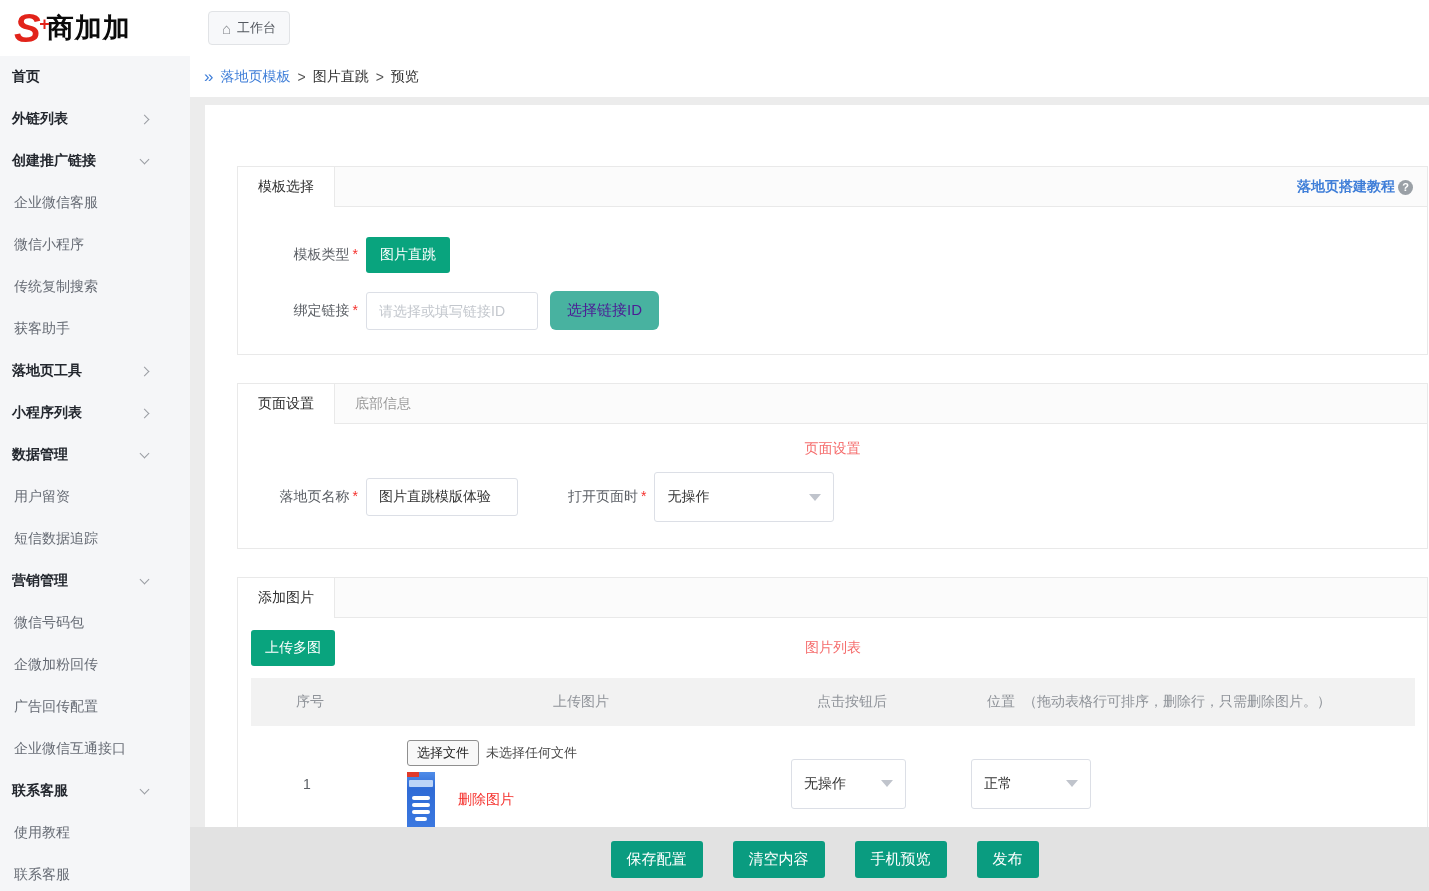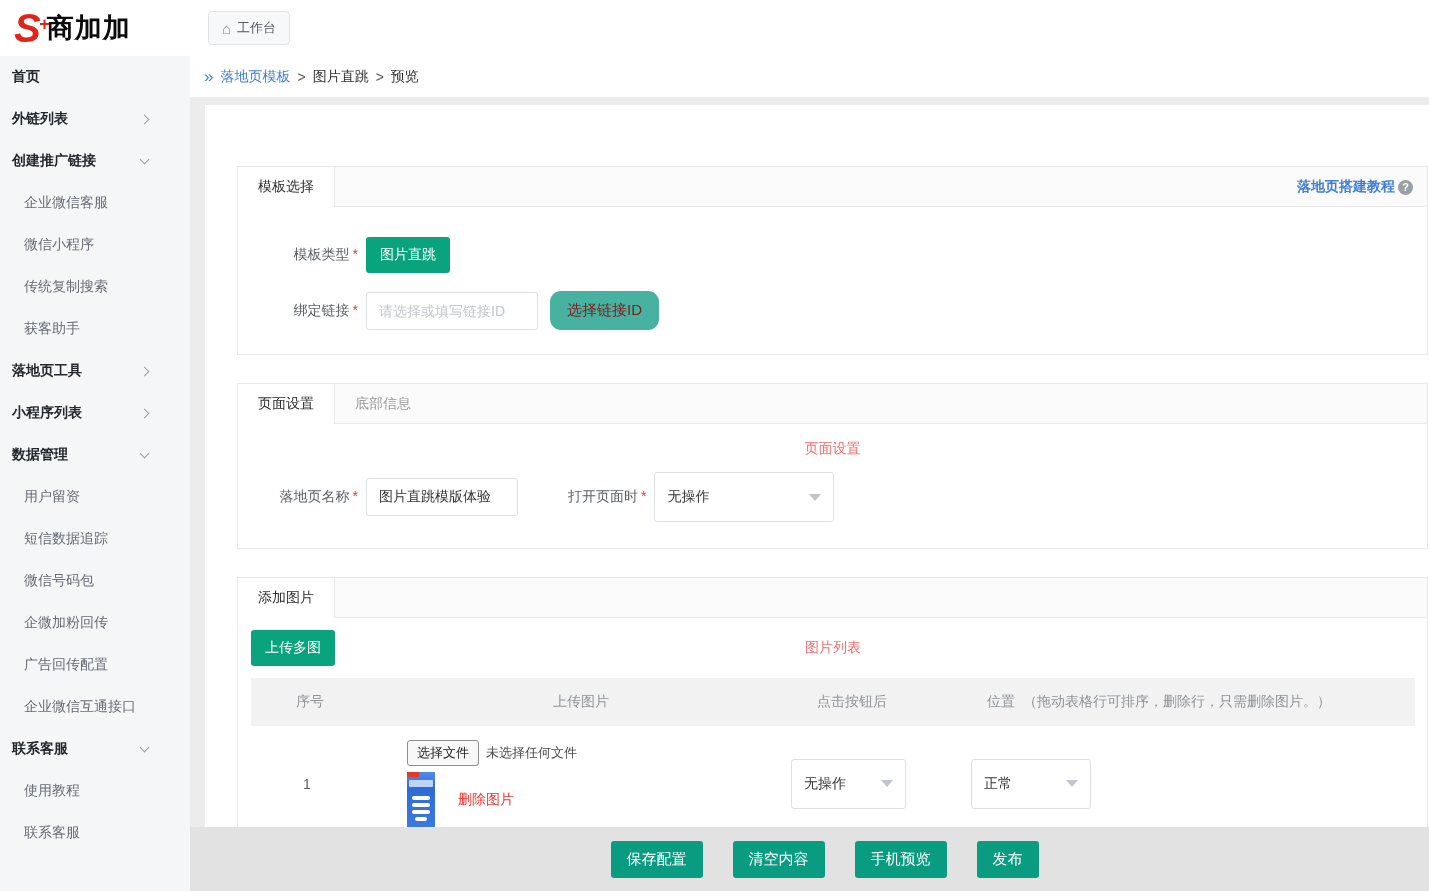--- a/index.html
+++ b/index.html
@@ -16,21 +16,21 @@
   .logo-s{color:var(--brand-red);font-weight:bold;font-style:italic;font-size:40px;line-height:40px;position:relative;margin-right:6px;}
   .logo-plus{position:absolute;top:-4px;right:-9px;font-size:18px;font-style:normal;font-weight:bold;color:var(--brand-red);}
   .logo-text{font-size:27px;font-weight:800;color:#0a0a0a;letter-spacing:1px;}
   .workbench-btn{margin-left:18px;display:flex;align-items:center;gap:6px;background:#f7f8fa;border:1px solid #e1e3e6;border-radius:4px;padding:7px 13px;font-size:13px;color:#54585f;cursor:pointer;}
   .home-ic{font-size:15px;color:#85888d;line-height:13px;}
 
   
   .body{display:flex;height:835px;}
   .sidebar{width:190px;background:#f5f6f8;flex-shrink:0;}
   .side-item{height:42px;display:flex;align-items:center;justify-content:space-between;padding:0 42px 0 12px;font-size:14px;color:#23272e;font-weight:bold;cursor:pointer;}
-  .side-item.sub{padding-left:24px;font-weight:normal;color:#666b74;}
+  .side-item.sub{padding-left:14px;font-weight:normal;color:#666b74;}
   .chev{width:7px;height:7px;border-right:1.4px solid #9a9da3;border-bottom:1.4px solid #9a9da3;flex-shrink:0;}
   .chev.right{transform:rotate(-45deg);}
   .chev.down{transform:rotate(45deg);margin-top:-3px;}
 
   .content{flex:1;position:relative;background:#ececec;overflow:hidden;}
   .breadcrumb{height:41px;background:#fff;display:flex;align-items:center;padding-left:14px;font-size:14px;gap:7px;}
   .bc-arrows{color:var(--link-blue);font-size:17px;line-height:14px;}
   .bc-link{color:var(--link-blue);cursor:pointer;}
   .bc-sep{color:#555;}
   .bc-item{color:#333;}
@@ -46,21 +46,21 @@
   .q-circle{width:15px;height:15px;border-radius:50%;background:#9aa0a6;color:#fff;font-size:11px;font-weight:bold;display:flex;align-items:center;justify-content:center;}
 
   .card-body{padding:14px 0 24px;}
   .form-row{display:flex;align-items:center;margin-top:16px;}
   .form-label{width:120px;text-align:right;font-size:14px;color:#5c6066;flex-shrink:0;}
   .req{color:var(--danger-red);margin-left:3px;}
   .ctrl{margin-left:8px;display:flex;align-items:center;}
   .btn-green{background:var(--accent-green);color:#fff;border:none;border-radius:3px;font-size:14px;padding:9px 14px;cursor:pointer;font-family:inherit;}
   .text-input{width:172px;height:38px;border:1px solid #dcdfe6;border-radius:3px;padding:0 12px;font-size:14px;color:#333;font-family:inherit;}
   .text-input::placeholder{color:#c3c7cd;}
-  .btn-teal{background:var(--accent-teal);color:#7f1d1d;border:none;border-radius:11px;font-size:15px;padding:10px 17px;margin-left:12px;cursor:pointer;font-family:inherit;}
+  .btn-teal{background:var(--accent-teal);color:#4c1d95;border:none;border-radius:6px;font-size:15px;padding:10px 17px;margin-left:12px;cursor:pointer;font-family:inherit;}
 
   .section-title-red{text-align:center;color:var(--red-text);font-size:14px;margin-top:16px;}
   .form-inline{display:flex;align-items:center;padding:14px 0 26px;}
   .sel{height:50px;border:1px solid #dcdfe6;border-radius:3px;background:#fff;display:flex;align-items:center;justify-content:space-between;padding:0 12px;font-size:14px;color:#333;cursor:pointer;}
   .sel-w{width:180px;}
   .caret{width:0;height:0;border-left:6px solid transparent;border-right:6px solid transparent;border-top:7px solid #c0c4cc;flex-shrink:0;margin-left:6px;}
   .gap2{margin-left:50px;}
 
   
   .body3{padding:12px 12px 0 13px;}
@@ -154,20 +154,24 @@
       <div class="side-item">
           <span>数据管理</span>
           <span class="chev down"></span>
         </div>
       <div class="side-item sub">
           <span>用户留资</span>
         </div>
       <div class="side-item sub">
           <span>短信数据追踪</span>
         </div>
+      <div class="side-item">
+          <span>营销管理</span>
+          <span class="chev down"></span>
+        </div>
       <div class="side-item sub">
           <span>微信号码包</span>
         </div>
       <div class="side-item sub">
           <span>企微加粉回传</span>
         </div>
       <div class="side-item sub">
           <span>广告回传配置</span>
         </div>
       <div class="side-item sub">

